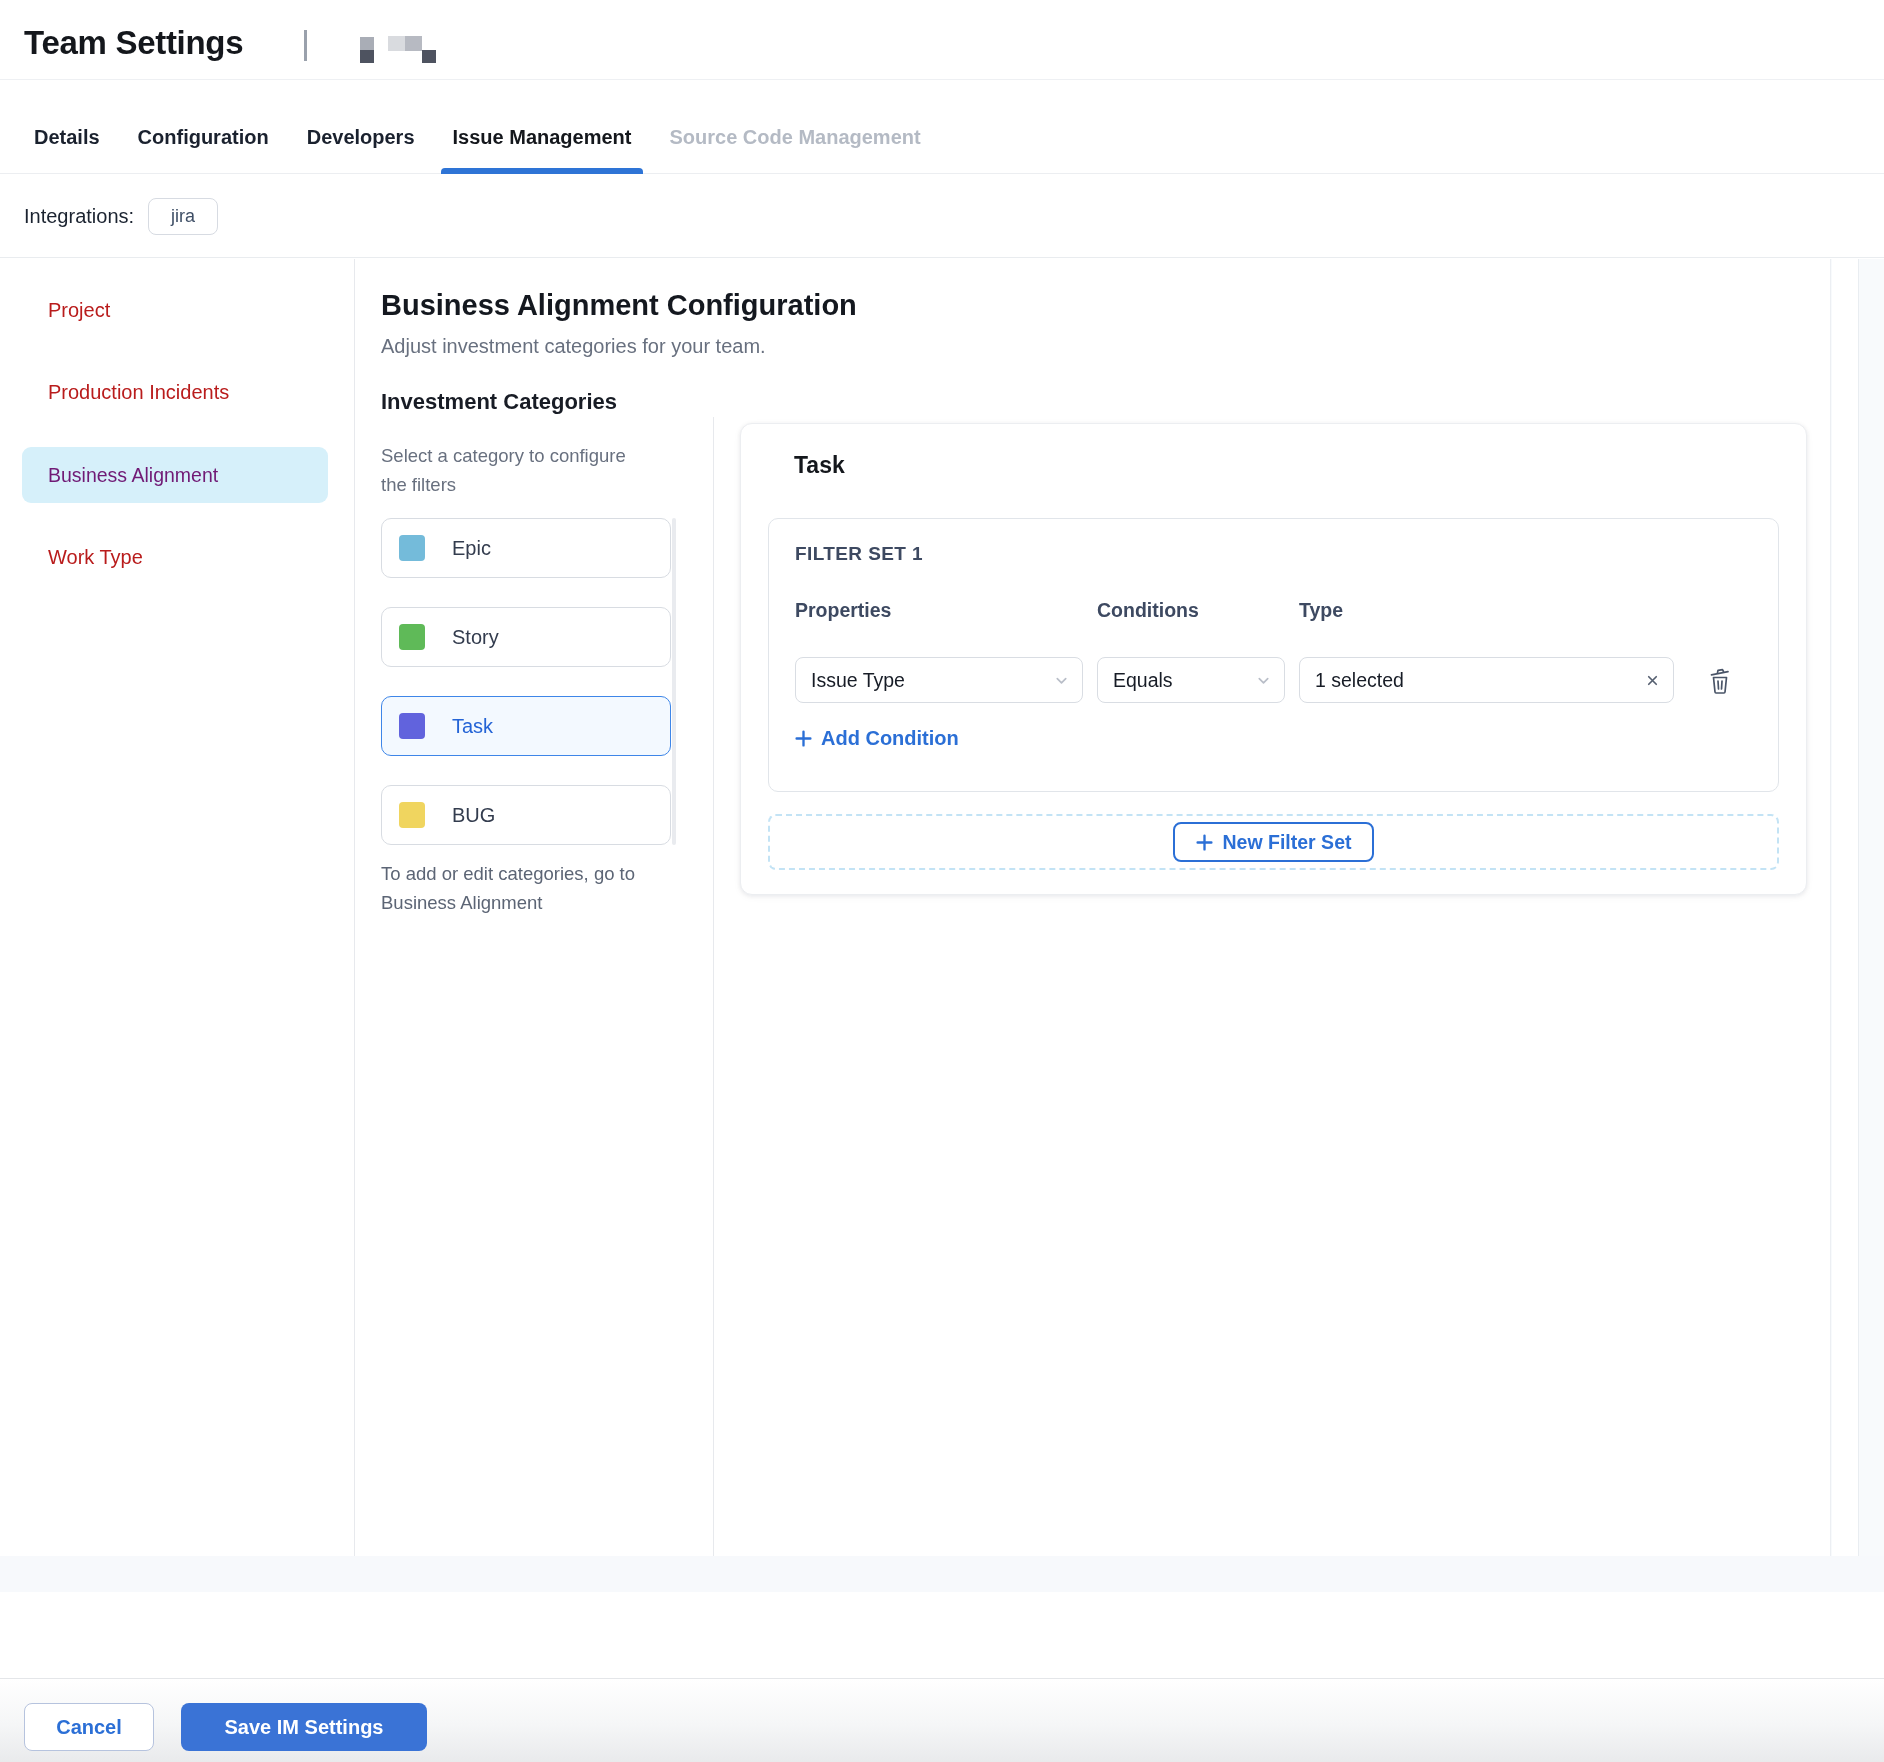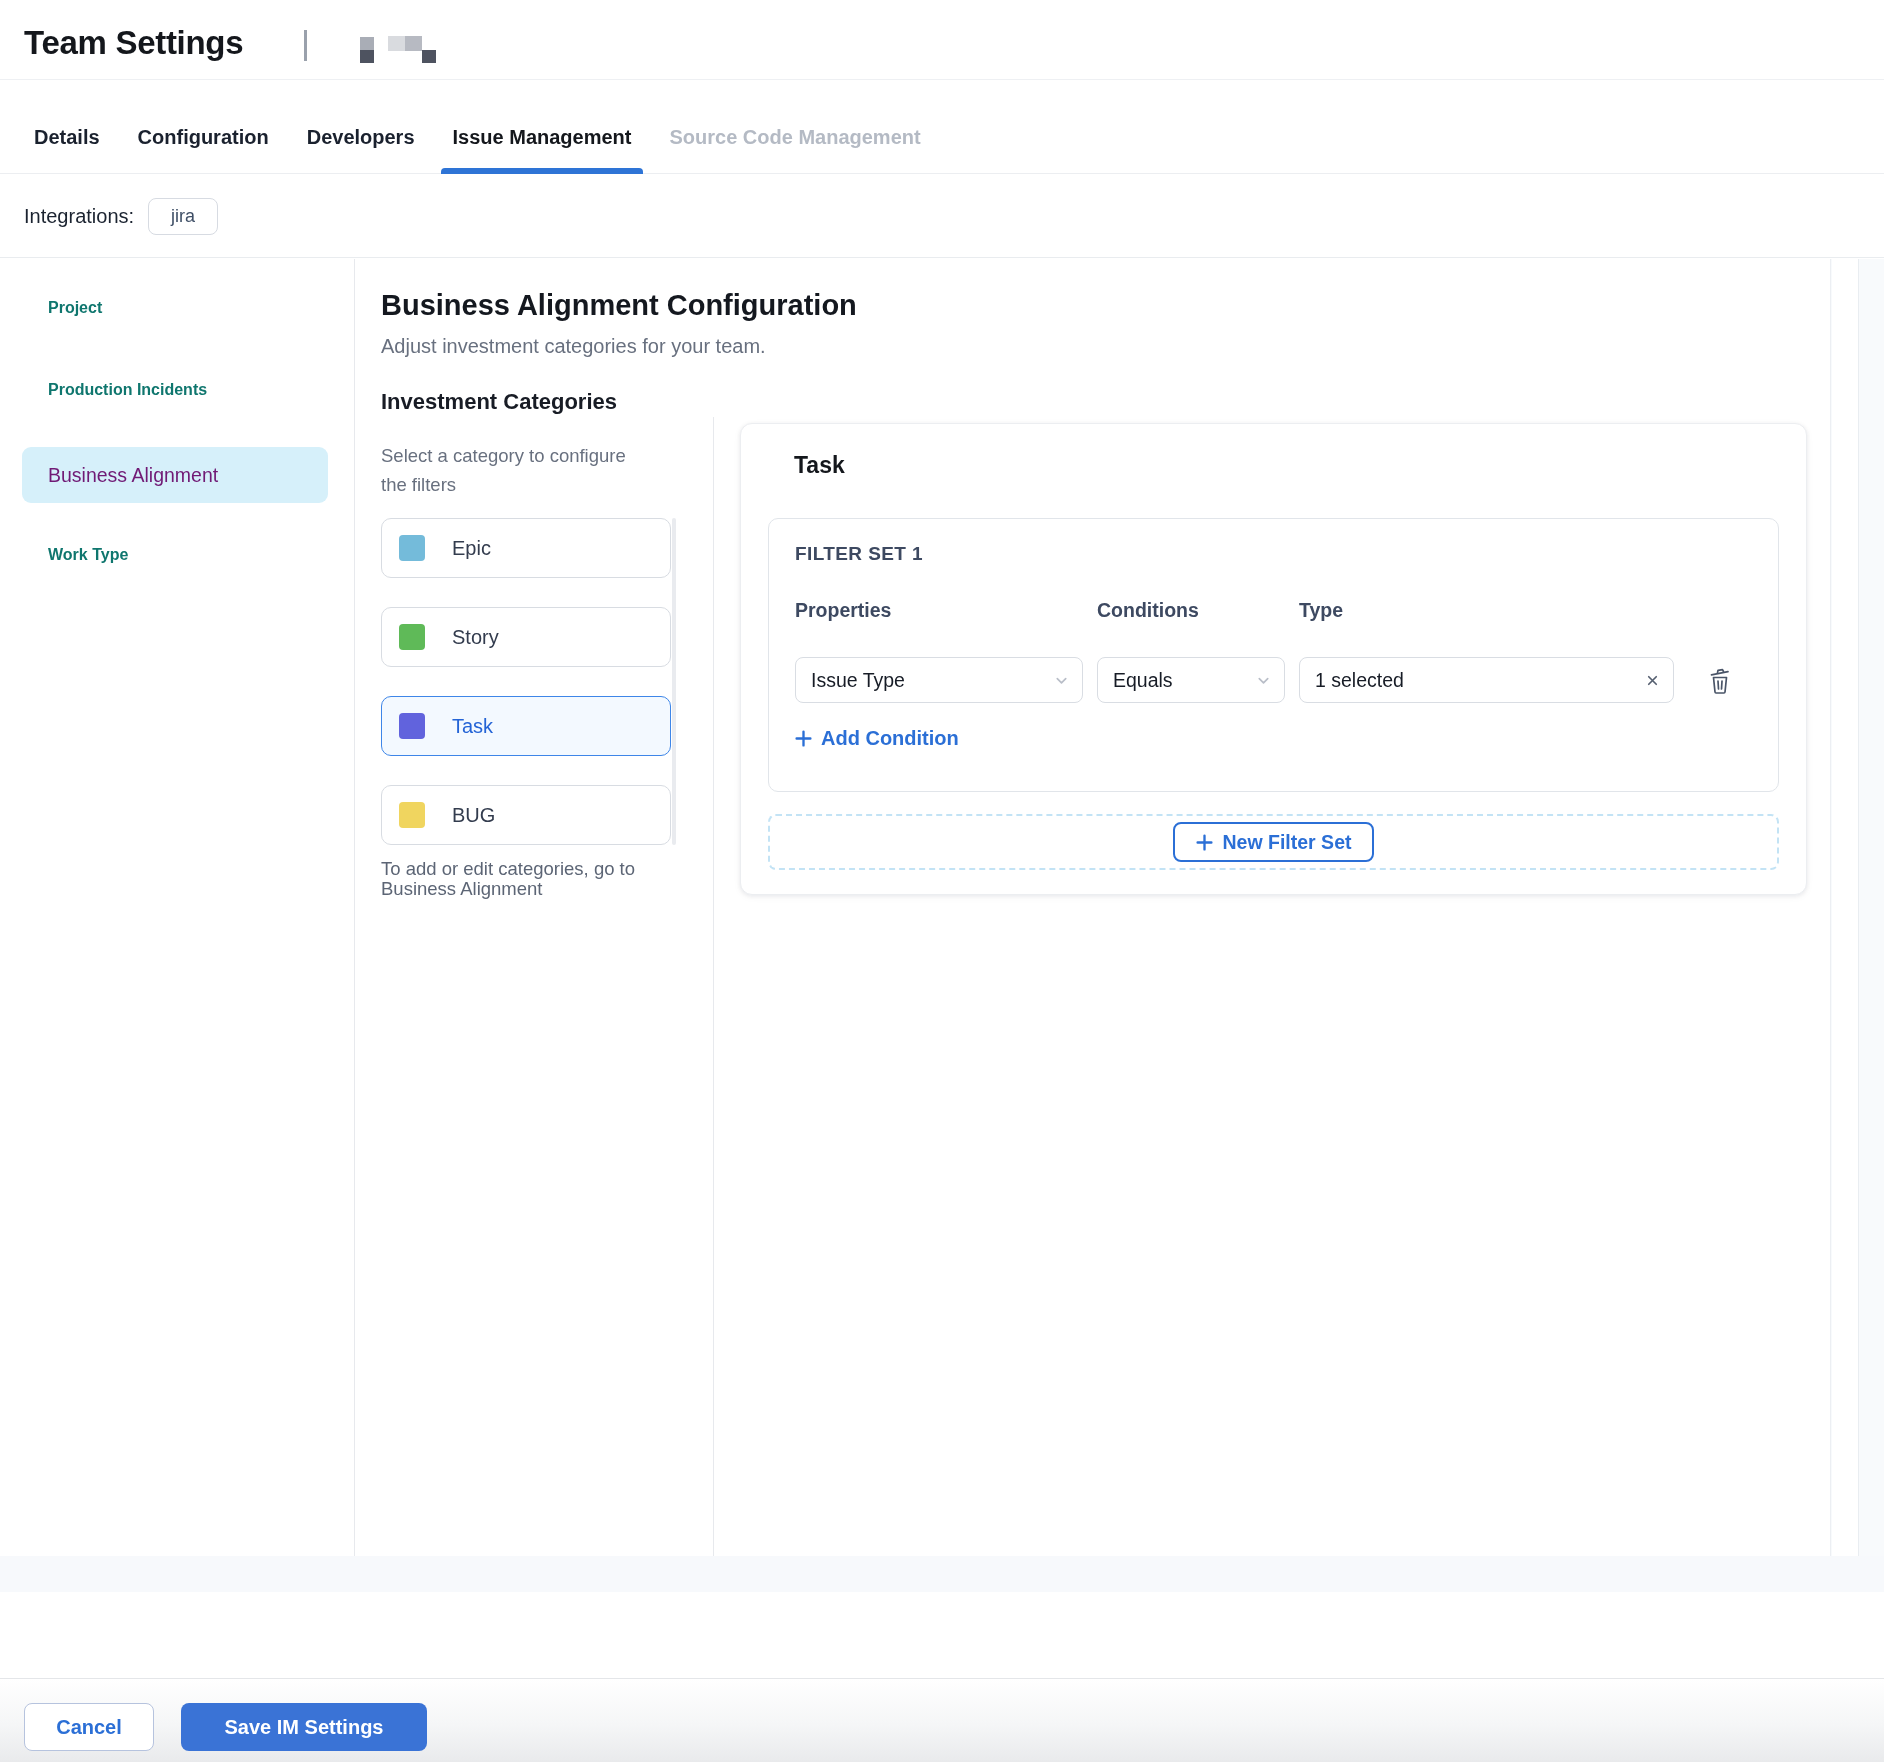--- a/index.html
+++ b/index.html
@@ -30,40 +30,40 @@
   .tab.disabled { color:#b4bac4; font-weight:600; cursor:default; }
   
   .intbar { position:absolute; top:175px; left:0; right:0; height:83px; border-bottom:1px solid #e9ecef;
             display:flex; align-items:center; padding-left:24px; gap:14px; background:#fff; }
   .intbar .lbl { font-size:20px; color:#1b2330; }
   .chip { display:inline-flex; align-items:center; padding:7px 22px; border:1px solid #d7dbe2; border-radius:8px;
           font-size:18px; color:#3f4f66; background:#fff; }
   
   .body { position:absolute; top:259px; left:0; right:0; height:1297px; background:#fff; }
   .sidebar { position:absolute; left:0; top:0; width:355px; height:100%; border-right:1px solid #e7e9ed; }
-  .side-item { position:absolute; left:48px; font-size:16px; color:#0f766e; cursor:pointer; white-space:nowrap;font-weight:bold; }
+  .side-item { position:absolute; left:48px; font-size:20px; color:#b91c1c; cursor:pointer; white-space:nowrap; }
   .si-0 { top:40px; } .si-1 { top:122px; } .si-3 { top:287px; }
   .side-pill { position:absolute; left:22px; top:188px; width:306px; height:56px; background:#d6f0fa;
                border-radius:9px; display:flex; align-items:center; padding-left:26px; cursor:pointer; }
   .side-pill span { font-size:19.5px; color:#701a75; }
   .main { position:absolute; left:355px; top:0; right:0; height:100%; }
   .main .vdiv { position:absolute; left:358px; top:158px; bottom:0; width:1px; background:#e7e9ed; }
   .page-h2 { position:absolute; left:26px; top:30px; font-size:29px; font-weight:700; color:#14181f; }
   .page-sub { position:absolute; left:26px; top:76px; font-size:20px; color:#68707f; }
   .cat-title { position:absolute; left:26px; top:130px; font-size:22px; font-weight:700; color:#181c25; }
   .cat-desc { position:absolute; left:26px; top:182px; width:272px; font-size:18.5px; line-height:29px; color:#68707f; }
   .cat-list { position:absolute; left:26px; top:259px; width:290px; }
   .cat-btn { width:290px; height:60px; border:1px solid #d8dce2; border-radius:10px; background:#fff;
              display:flex; align-items:center; padding-left:17px; gap:27px; margin-bottom:29px; cursor:pointer; }
   .cat-btn .sw { width:26px; height:26px; border-radius:4px; flex:0 0 auto; }
   .cat-btn .cl { font-size:20px; color:#333c4e; }
   .cat-btn.selected { border:1.5px solid #3e86e8; background:#f3f9ff; }
   .cat-btn.selected .cl { color:#2464d6; }
   .cat-scroll { position:absolute; left:317px; top:259px; width:4px; height:327px; background:#e9ebef; border-radius:2px; }
-  .cat-note { position:absolute; left:26px; top:600px; width:282px; font-size:18.5px; line-height:20px; color:#5c6575; }
+  .cat-note { position:absolute; left:26px; top:600px; width:282px; font-size:18.5px; line-height:29px; color:#5c6575; }
   
   .card { position:absolute; left:385px; top:164px; width:1067px; height:472px; background:#fff;
           border:1px solid #eceef1; border-radius:12px;
           box-shadow:0 1px 4px rgba(20,30,60,.07), 0 2px 8px rgba(20,30,60,.04); }
   .card-title { position:absolute; left:53px; top:28px; font-size:23px; font-weight:700; color:#14171c; }
   .fs-box { position:absolute; left:27px; top:94px; width:1011px; height:274px; border:1px solid #e1e5ea; border-radius:10px; }
   .fs-title { position:absolute; left:26px; top:24px; font-size:19px; font-weight:700; letter-spacing:.4px; color:#3d4961; }
   .fs-head { position:absolute; top:80px; font-size:19.5px; font-weight:700; color:#3d4961; }
   .fh-0 { left:26px; } .fh-1 { left:328px; } .fh-2 { left:530px; }
   .ctrl { position:absolute; top:138px; height:46px; border:1px solid #d9dde3; border-radius:8px; background:#fff;

